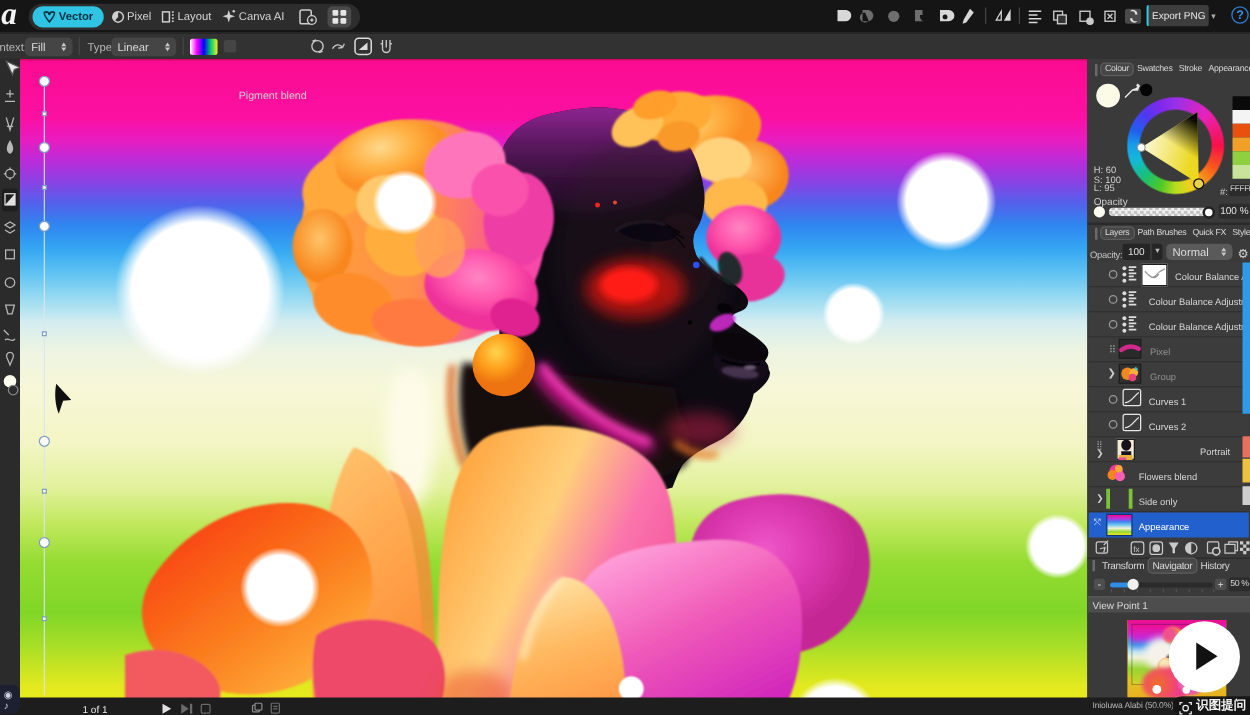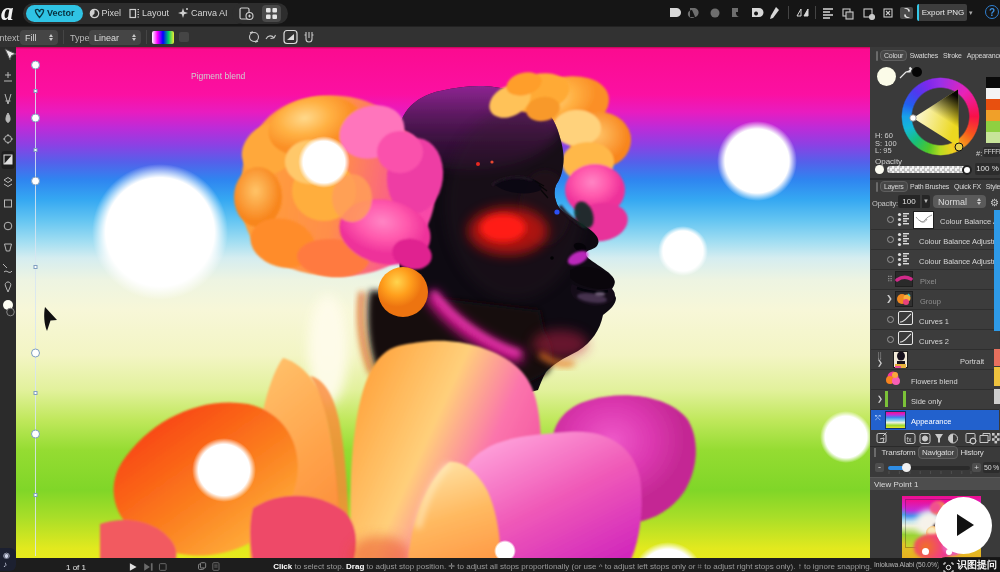--- a/index.html
+++ b/index.html
@@ -737,21 +737,20 @@
       <rect x="33" y="1.5" width="7" height="7" rx="1" fill="none" stroke="#6a6a6a"></rect>
       <g stroke="#8a8a8a" fill="none">
           <rect x="74" y="2" width="5.5" height="5.5" rx="1"></rect>
           <rect x="76" y="0.5" width="5.5" height="5.5" rx="1" fill="#1d1d1d"></rect>
         </g>
       <g stroke="#6a6a6a" fill="none">
           <rect x="89" y="0.5" width="6.5" height="8" rx="1"></rect>
           <path d="M90.5 3 h3.5 M90.5 5 h3.5"></path>
         </g>
     </svg>
-    <span style="margin-left:26px;letter-spacing:0;"><b style="color:#fff;">Click</b> to select stop. <b style="color:#fff;">Drag</b> to adjust stop position. ✛ to adjust all stops proportionally (or use ^ to adjust left stops only or ⌗ to adjust right stops only). ↑ to ignore snapping.</span>
   </div>
 
   <div class="abs" style="left:-6px;top:548px;width:22px;height:23px;background:#1c2030;border-radius:6px;"></div>
   <div class="abs" style="left:3px;top:551px;color:#cfd4e8;font-size:8px;line-height:9px;">◉<br>♪</div>
 
   <div class="abs" style="left:938px;top:557px;width:62px;height:15px;background:rgba(20,20,20,0.85);border-radius:8px 0 0 8px;"></div>
   <div class="abs" style="left:943px;top:559px;width:11px;height:11px;">
     <svg width="11" height="11" viewBox="0 0 11 11">
         <g stroke="#eee" fill="none" stroke-width="1">
           <path d="M1 3 v-2 h2 M8 1 h2 v2 M10 8 v2 h-2 M3 10 h-2 v-2"></path>

